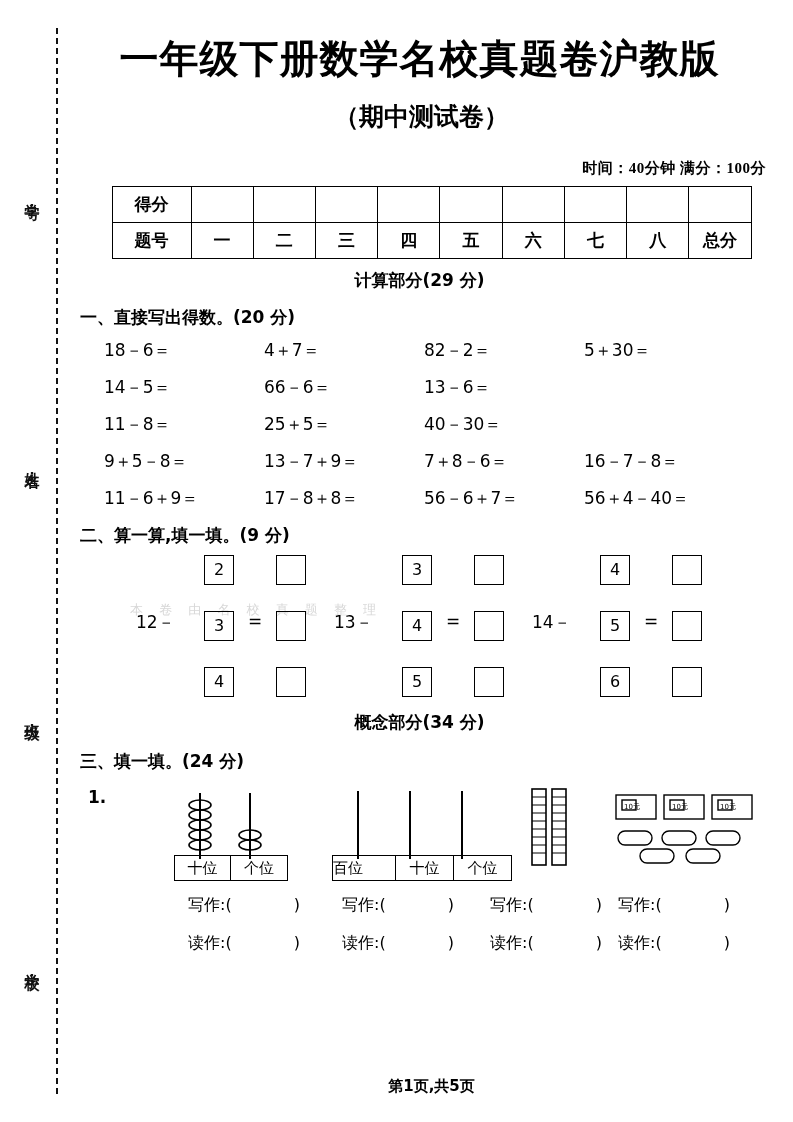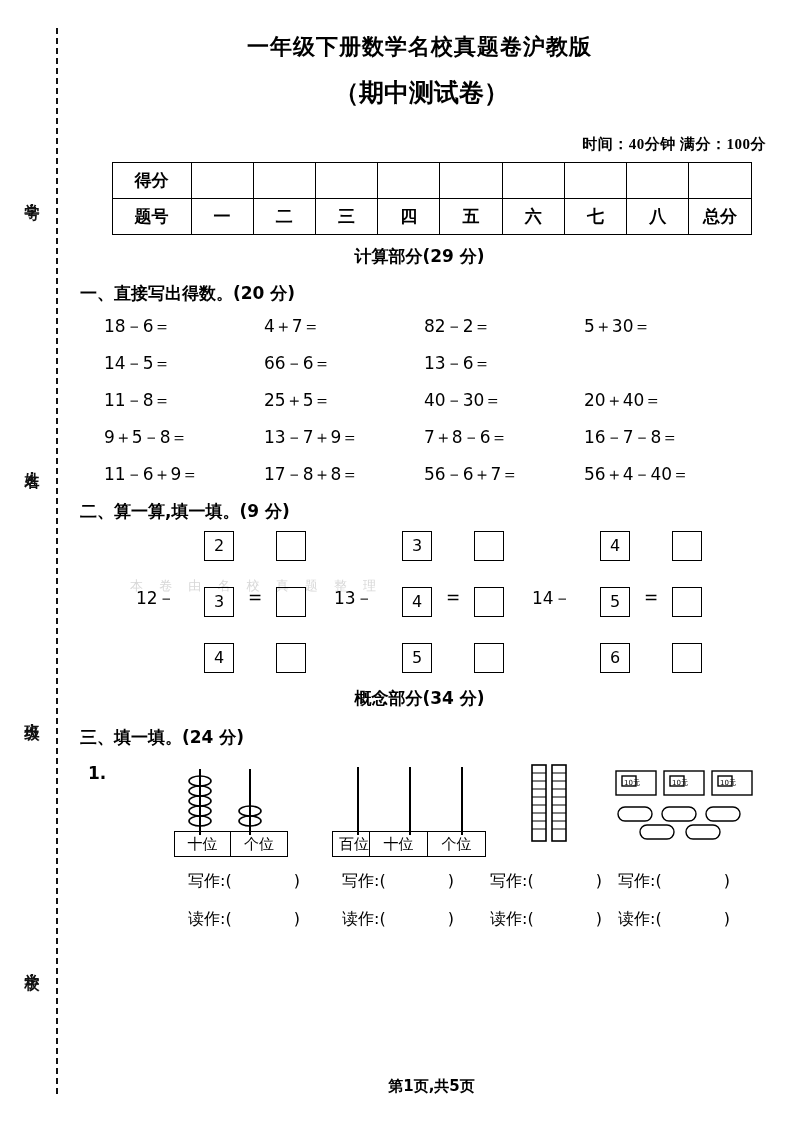--- a/index.html
+++ b/index.html
@@ -44,21 +44,21 @@
   .vlabel.l4 { top: 962px; }
 
   .page {
     position: absolute;
     left: 70px; top: 0;
     width: 723px; height: 1122px;
   }
 
   .title {
     text-align: center;
-    font-size: 22px;
+    font-size: 39px;
     font-weight: bold;
     font-family: "DejaVu Sans", sans-serif;
     letter-spacing: 1px;
     margin-top: 32px;
     padding-right: 24px;
   }
   .subtitle {
     text-align: center;
     font-size: 25px;
     font-weight: bold;
@@ -255,21 +255,20 @@
     </div>
     <div class="calc-row">
       <div class="calc-cell">14－5＝</div>
       <div class="calc-cell">66－6＝</div>
       <div class="calc-cell">13－6＝</div>
     </div>
     <div class="calc-row">
       <div class="calc-cell">11－8＝</div>
       <div class="calc-cell">25＋5＝</div>
       <div class="calc-cell">40－30＝</div>
-      <div class="calc-cell">20＋40＝</div>
     </div>
     <div class="calc-row">
       <div class="calc-cell">9＋5－8＝</div>
       <div class="calc-cell">13－7＋9＝</div>
       <div class="calc-cell">7＋8－6＝</div>
       <div class="calc-cell">16－7－8＝</div>
     </div>
     <div class="calc-row">
       <div class="calc-cell">11－6＋9＝</div>
       <div class="calc-cell">17－8＋8＝</div>
@@ -342,21 +341,21 @@
       </div>
     </div>
 
     <div class="figbox" style="left:268px; top:0;">
       <svg width="180" height="100" viewBox="0 0 180 100">
         <line x1="20" y1="4" x2="20" y2="72" stroke="#000" stroke-width="2"></line>
         <line x1="72" y1="4" x2="72" y2="72" stroke="#000" stroke-width="2"></line>
         <line x1="124" y1="4" x2="124" y2="72" stroke="#000" stroke-width="2"></line>
       </svg>
       <div style="position:absolute; left:-6px; top:68px; display:flex;">
-        <div style="width:38px;height:26px;border:1.5px solid #000;box-sizing:border-box;text-align:right;line-height:24px;font-size:15px;font-family:'DejaVu Sans',sans-serif;">百位</div>
+        <div style="width:64px;height:26px;border:1.5px solid #000;box-sizing:border-box;text-align:left;line-height:24px;font-size:15px;font-family:'DejaVu Sans',sans-serif;">百位</div>
         <div style="width:58px;height:26px;border:1.5px solid #000;border-left:none;box-sizing:border-box;text-align:center;line-height:24px;font-size:15px;font-family:'DejaVu Sans',sans-serif;">十位</div>
         <div style="width:58px;height:26px;border:1.5px solid #000;border-left:none;box-sizing:border-box;text-align:center;line-height:24px;font-size:15px;font-family:'DejaVu Sans',sans-serif;">个位</div>
       </div>
     </div>
 
     <div class="figbox" style="left:448px; top:0;">
       <svg width="70" height="100" viewBox="0 0 70 100">
         <rect x="14" y="2" width="14" height="76" fill="none" stroke="#000" stroke-width="1.6"></rect>
         <rect x="34" y="2" width="14" height="76" fill="none" stroke="#000" stroke-width="1.6"></rect>
         <line x1="14" y1="10" x2="28" y2="10" stroke="#000" stroke-width="1"></line>

